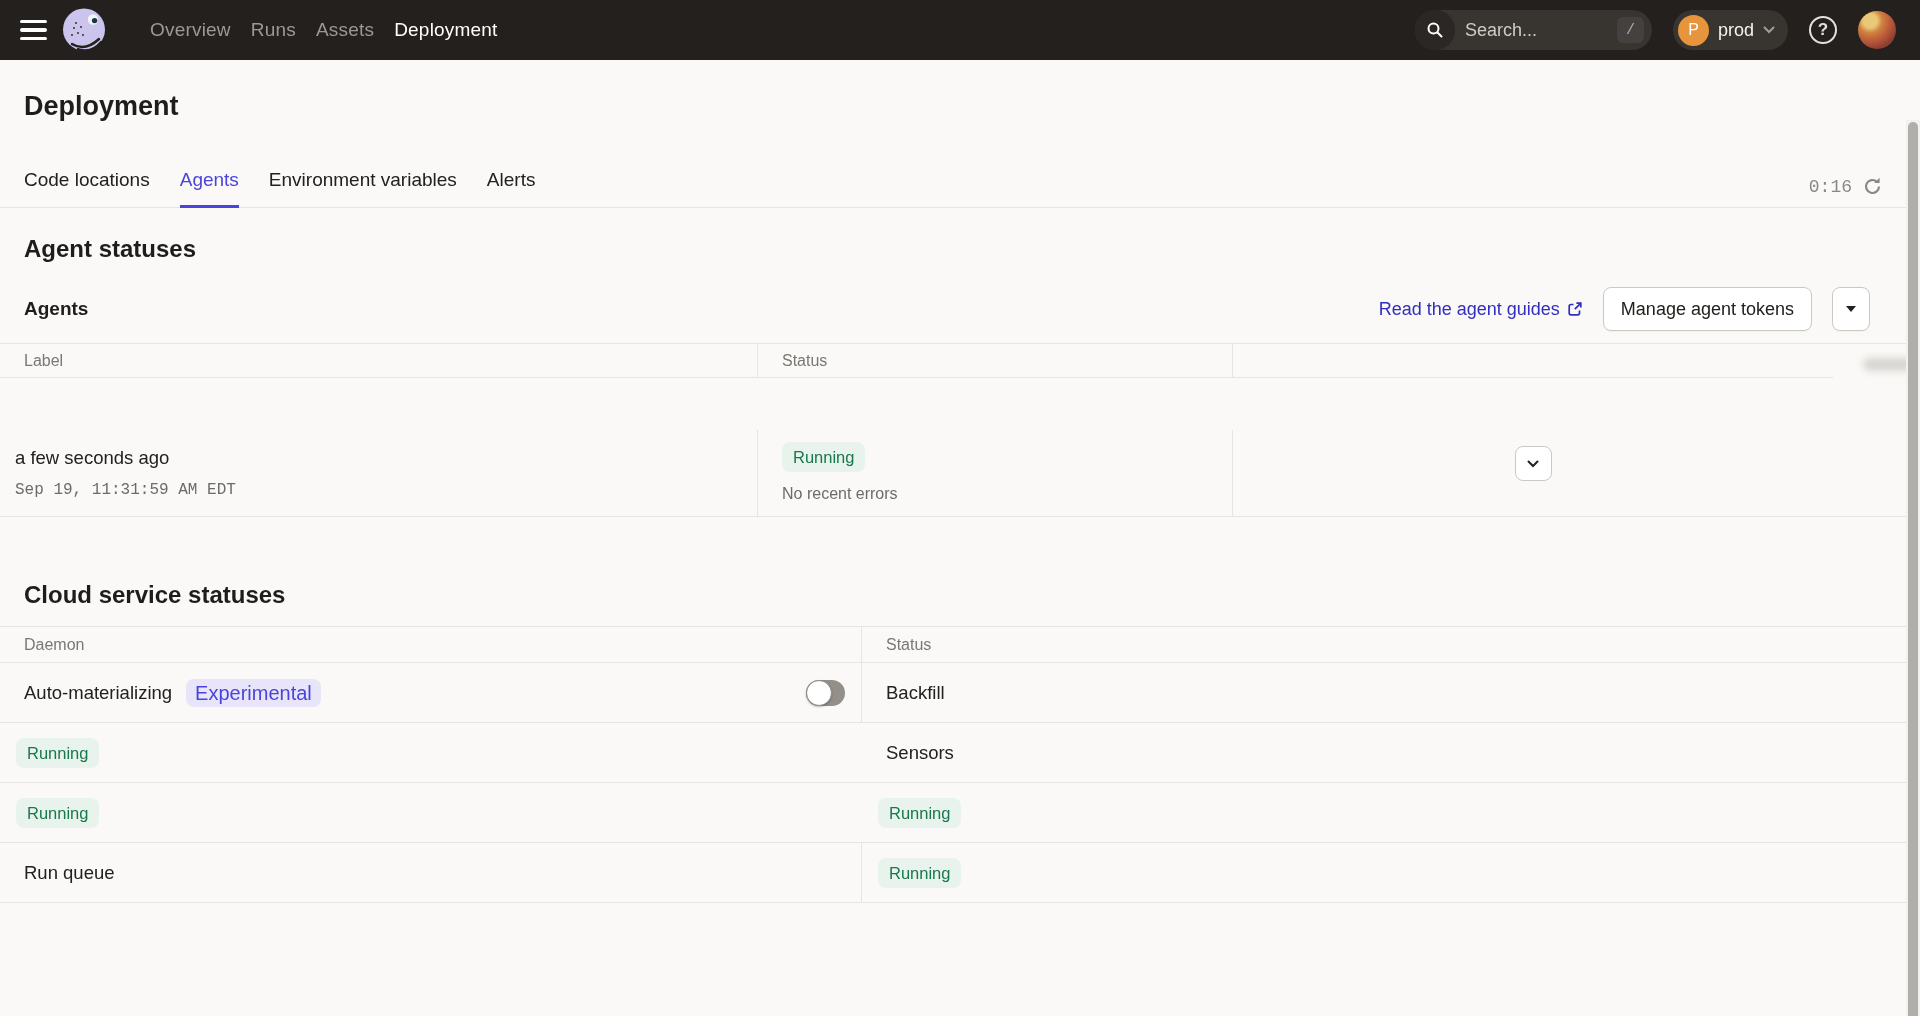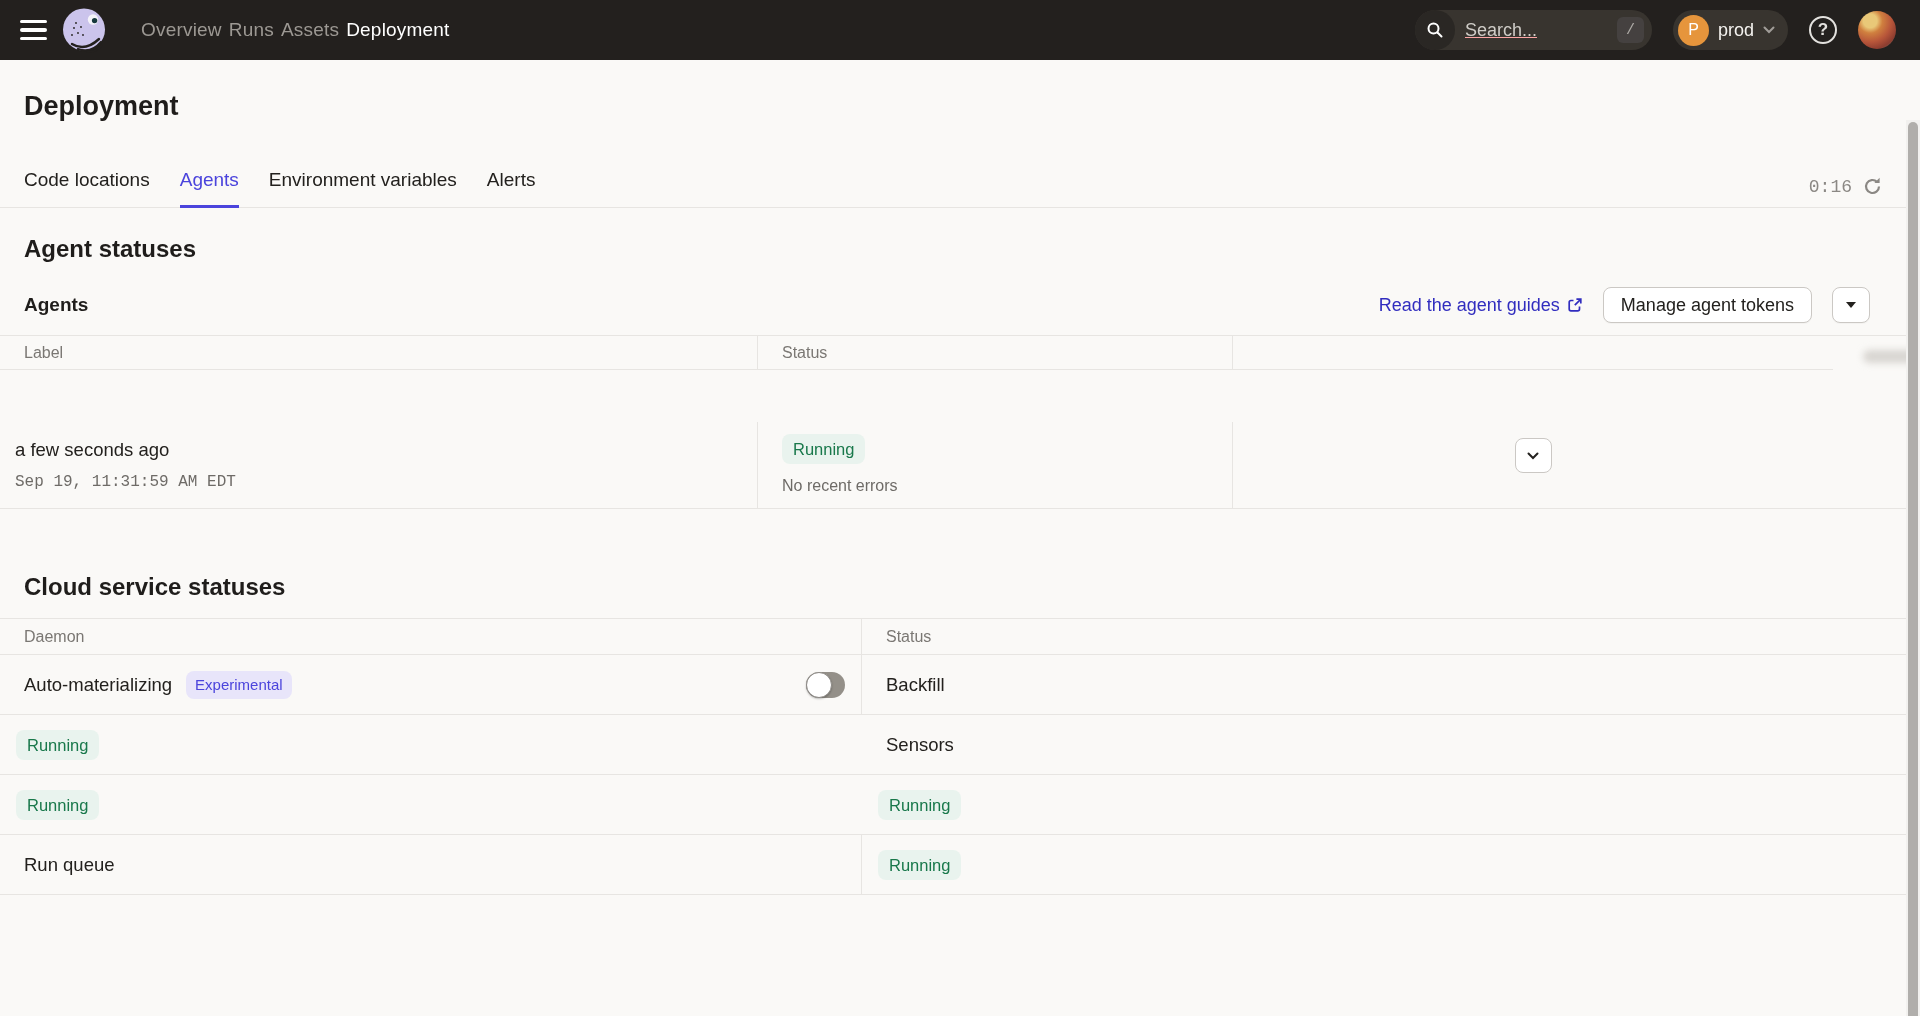--- a/index.html
+++ b/index.html
@@ -14,27 +14,27 @@
   *{box-sizing:border-box; margin:0; padding:0;}
   html,body{width:1920px; height:1016px; overflow:hidden;}
   body{font-family:"Liberation Sans","DejaVu Sans",sans-serif; background:var(--page-bg); color:var(--text);}
   .mono{font-family:"Liberation Mono","DejaVu Sans Mono",monospace;}
 
   
   .navbar{height:60px; background:var(--navbar-bg); display:flex; align-items:center; padding:0 24px 0 20px;}
   .hamburger{width:27px; display:flex; flex-direction:column; gap:5px; cursor:pointer;}
   .hamburger span{display:block; height:3.5px; background:#FFFFFF; border-radius:2px;}
   .logo{width:48px; height:48px; margin-left:13px; flex:0 0 auto;}
-  .nav-items{display:flex; gap:7px; margin-left:33px;}
+  .nav-items{display:flex; gap:20px; margin-left:42px;}
   .nav-item{font-size:19px; color:#9C9893; text-decoration:none; font-weight:500; letter-spacing:.2px;}
   .nav-item.active{color:#FFFFFF;}
   .nav-right{margin-left:auto; display:flex; align-items:center; gap:21px;}
   .search{width:237px; height:40px; background:#38342F; border-radius:20px; display:flex; align-items:center; cursor:text;}
   .search-circle{width:40px; height:40px; border-radius:50%; background:#2A2724; display:flex; align-items:center; justify-content:center; flex:0 0 auto;}
-  .search input{flex:1; min-width:0; background:transparent; border:none; outline:none; color:#fca5a5; font-size:18px; padding:0 8px 0 10px; font-family:inherit;text-decoration:underline;}
+  .search input{flex:1; min-width:0; background:transparent; border:none; outline:none; color:#fca5a5; font-size:18px; padding:0 8px 0 10px; font-family:inherit;}
   .search input::placeholder{color:#CFCCC7; opacity:1;}
   .kbd{width:27px; height:26px; background:#454140; border-radius:6px; color:#AEABA6; font-size:15px; display:flex; align-items:center; justify-content:center; margin-right:8px; flex:0 0 auto;}
   .deploy-pill{height:40px; background:#38342F; border-radius:20px; display:flex; align-items:center; gap:9px; padding:0 13px 0 5px; cursor:pointer;}
   .deploy-avatar{width:31px; height:31px; border-radius:50%; background:var(--orange); color:#FFFFFF; font-size:16px; display:flex; align-items:center; justify-content:center;}
   .deploy-name{color:#F5F3F0; font-size:18px;}
   .help{width:28px; height:28px; border:2.5px solid #E3E1DE; border-radius:50%; color:#E3E1DE; font-size:17px; font-weight:bold; display:flex; align-items:center; justify-content:center; cursor:pointer;}
   .avatar{width:38px; height:38px; border-radius:50%; cursor:pointer;
     background:radial-gradient(circle at 32% 26%, #E9C878 0 18%, #D0803F 32%, #B8563A 55%, #8E3D30 75%, #557F71 100%);}
 
   
@@ -48,21 +48,21 @@
   .refresh-btn{background:none; border:none; cursor:pointer; display:flex; padding:0;}
 
   .section-heading{font-size:24px; font-weight:700; color:#1F1D1B; padding-left:24px;}
   .h-agent{margin-top:27px;}
   .h-cloud{margin-top:64px;}
 
   .agents-toolbar{margin-top:24px; padding:0 50px 0 24px; display:flex; align-items:center;}
   .sub-heading{font-size:19px; font-weight:700; color:#1F1D1B;}
   .toolbar-right{margin-left:auto; display:flex; align-items:center; gap:20px;}
   .guides-link{display:flex; align-items:center; gap:7px; color:var(--link); font-size:18px; font-weight:500; text-decoration:none; cursor:pointer;}
-  .btn{height:36px; background:#FFFFFF; border:1px solid #CBC8C4; border-radius:8px; font-family:inherit; font-size:18px; color:var(--text); padding:0 17px; cursor:pointer; box-shadow:0 1px 1px rgba(0,0,0,.03);}
+  .btn{height:44px; background:#FFFFFF; border:1px solid #CBC8C4; border-radius:8px; font-family:inherit; font-size:18px; color:var(--text); padding:0 17px; cursor:pointer; box-shadow:0 1px 1px rgba(0,0,0,.03);}
   .caret-btn{width:38px; padding:0; display:flex; align-items:center; justify-content:center;}
   .caret{width:0; height:0; border-left:5px solid transparent; border-right:5px solid transparent; border-top:6px solid #23211E;}
 
   
   .agents-table{margin-top:12px; border-top:1px solid var(--border); border-bottom:1px solid var(--border); display:grid; grid-template-columns:758px 475px 600px 1fr;}
   .at-head{height:34px; display:flex; align-items:center; font-size:16px; color:var(--header-muted); border-bottom:1px solid var(--border);}
   .at-cell{height:86px;}
   .col-sep{border-right:1px solid var(--border);}
   .pad-l{padding-left:24px;} .pad-m{padding-left:15px;}
   .agent-name{font-size:18.5px; font-weight:700; margin:17px 0 0 24px;}
@@ -71,21 +71,21 @@
   .redacted i{display:block; height:13px; border-radius:7px; background:#D8D5D1;}
   .redacted i:nth-child(1){width:95px;} .redacted i:nth-child(2){width:38px;}
   .redacted i:nth-child(3){width:38px;} .redacted i:nth-child(4){width:48px;}
   .redacted i:nth-child(5){width:118px;}
   .agent-version{margin-left:auto; font-size:16px; color:var(--muted);}
   .hb-relative{font-size:18.5px; margin:17px 0 0 15px;}
   .hb-time{font-size:16px; color:var(--muted); margin:12px 0 0 15px;}
   .badge{display:inline-block; font-size:16.5px; padding:5px 11px; border-radius:8px; line-height:20px;}
   .badge.running{background:var(--running-bg); color:var(--running-text);}
   .badge.paused{background:var(--paused-bg); color:var(--paused-text);}
-  .badge.experimental{background:var(--experimental-bg); color:var(--experimental-text); font-size:15px; padding:4px 9px;}
+  .badge.experimental{background:var(--experimental-bg); color:var(--experimental-text); font-size:20px; padding:4px 9px;}
   .status-badge-wrap{margin:12px 0 0 24px;}
   .status-note{font-size:16px; color:var(--muted); margin:13px 0 0 24px;}
   .expand-btn{width:37px; height:35px; background:#FFFFFF; border:1px solid #CBC8C4; border-radius:8px; margin:16px auto 0; display:flex; align-items:center; justify-content:center; cursor:pointer;}
 
   
   .cloud-table{margin-top:17px; border-top:1px solid var(--border);}
   .ct-grid{display:grid; grid-template-columns:862px 1fr;}
   .ct-head{height:36px; display:flex; align-items:center; font-size:16px; color:var(--header-muted); border-bottom:1px solid var(--border);padding-left:24px;}
   .ct-cell{height:60px; display:flex; align-items:center; border-bottom:1px solid var(--border);}
   .daemon-label{font-size:18.5px;}

